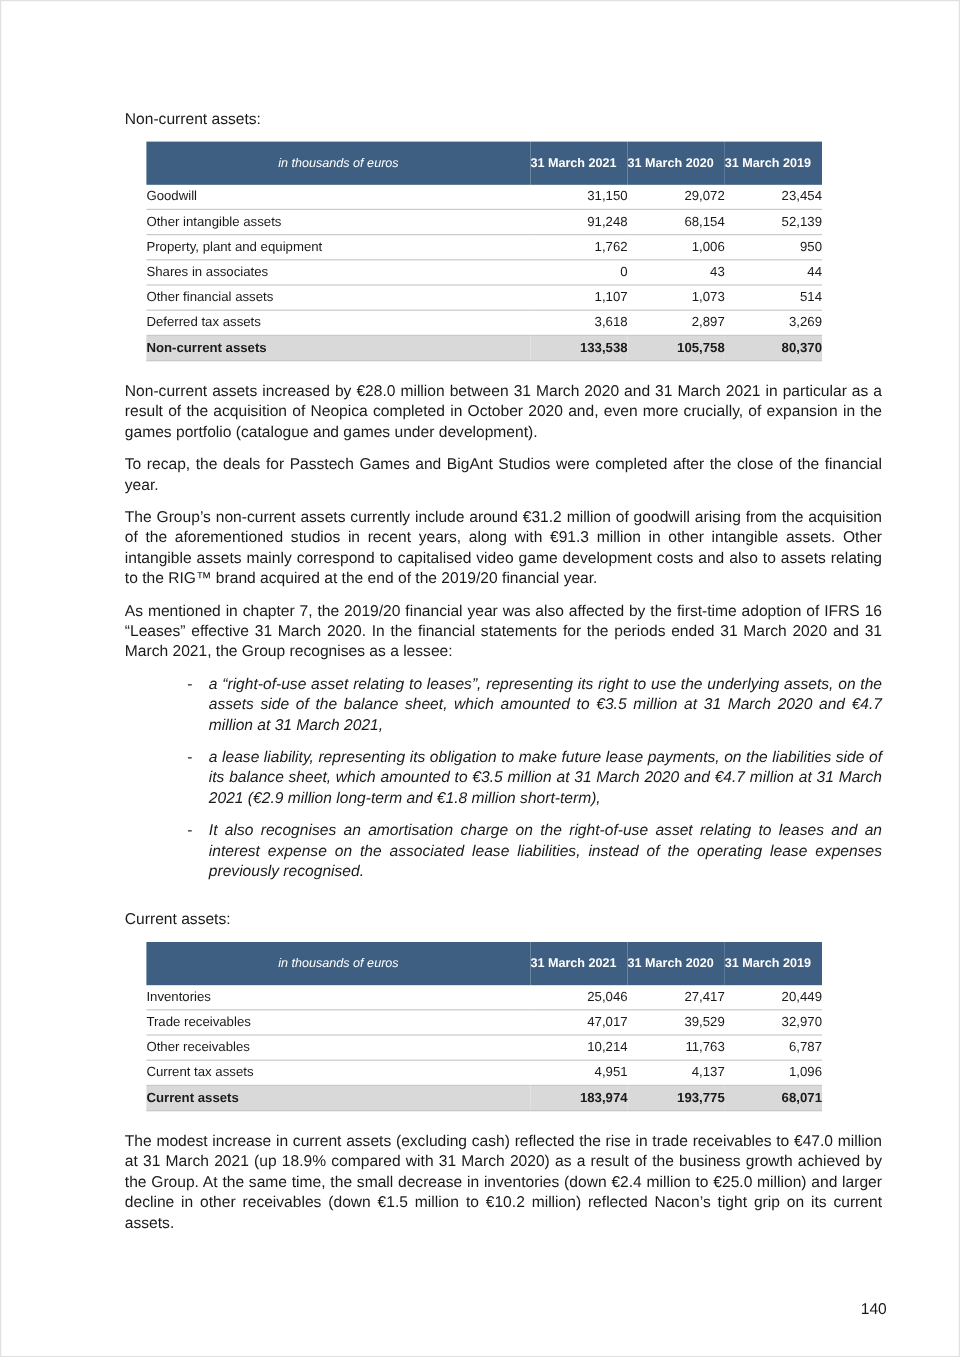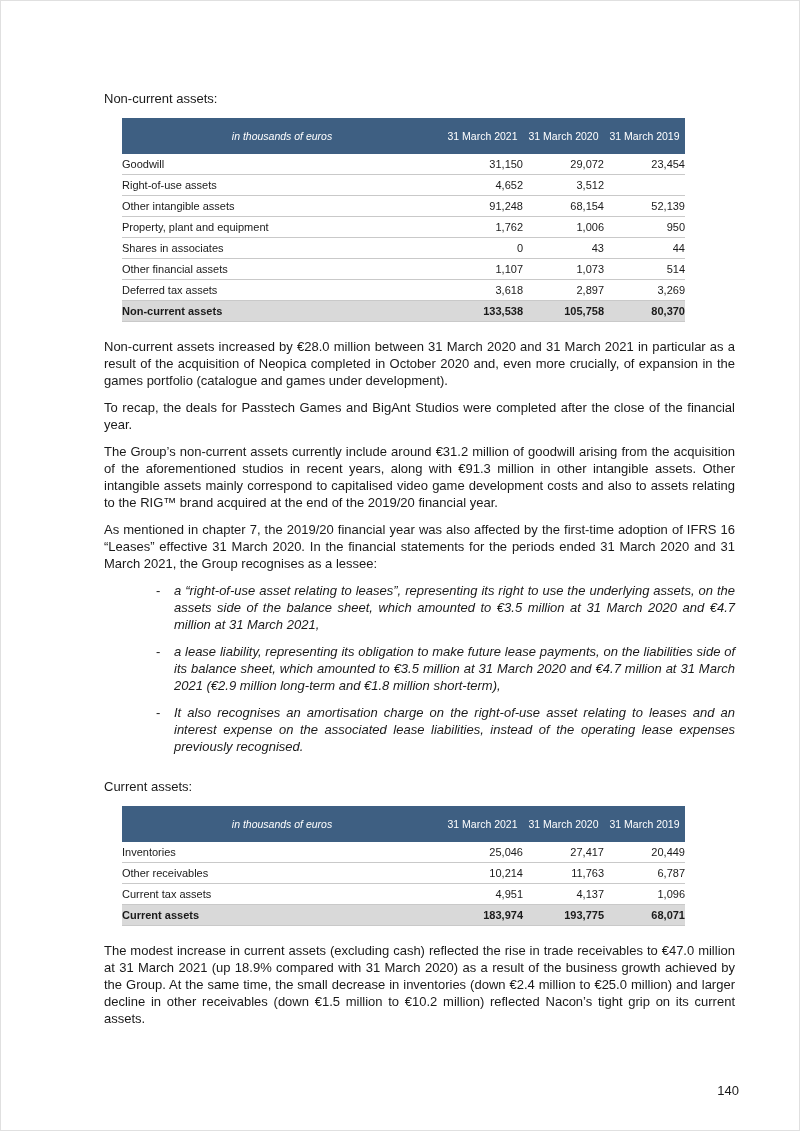--- a/index.html
+++ b/index.html
@@ -43,22 +43,22 @@
     padding: 0;
   }
   th.label-col {
     text-align: center;
     font-style: italic;
     font-weight: normal;
     padding-left: 8px;
     font-size: 10.5px;
   }
   th.num-col {
-    text-align: center;
-    font-weight: normal;
+    text-align: left;
+    font-weight: bold;
     font-size: 10.5px;
     line-height: 13px;
     padding: 0 10px;
   }
   table.fintable tbody td {
     border-bottom: 1px solid var(--row-line, #c9c9c9);
     height: 20px;
     padding: 0;
     vertical-align: middle;
   }
@@ -115,26 +115,20 @@
           <th class="num-col">31 March 2020</th>
           <th class="num-col">31 March 2019</th>
         </tr>
       </thead>
       <tbody>
         <tr>
           <td class="label">Goodwill</td>
           <td class="num">31,150</td>
           <td class="num">29,072</td>
           <td class="num">23,454</td>
-        </tr>
-        <tr>
-          <td class="label">Right-of-use assets</td>
-          <td class="num">4,652</td>
-          <td class="num">3,512</td>
-          <td class="num"></td>
         </tr>
         <tr>
           <td class="label">Other intangible assets</td>
           <td class="num">91,248</td>
           <td class="num">68,154</td>
           <td class="num">52,139</td>
         </tr>
         <tr>
           <td class="label">Property, plant and equipment</td>
           <td class="num">1,762</td>
@@ -204,20 +198,26 @@
         </tr>
       </thead>
       <tbody>
         <tr>
           <td class="label">Inventories</td>
           <td class="num">25,046</td>
           <td class="num">27,417</td>
           <td class="num">20,449</td>
         </tr>
         <tr>
+          <td class="label">Trade receivables</td>
+          <td class="num">47,017</td>
+          <td class="num">39,529</td>
+          <td class="num">32,970</td>
+        </tr>
+        <tr>
           <td class="label">Other receivables</td>
           <td class="num">10,214</td>
           <td class="num">11,763</td>
           <td class="num">6,787</td>
         </tr>
         <tr>
           <td class="label">Current tax assets</td>
           <td class="num">4,951</td>
           <td class="num">4,137</td>
           <td class="num">1,096</td>

